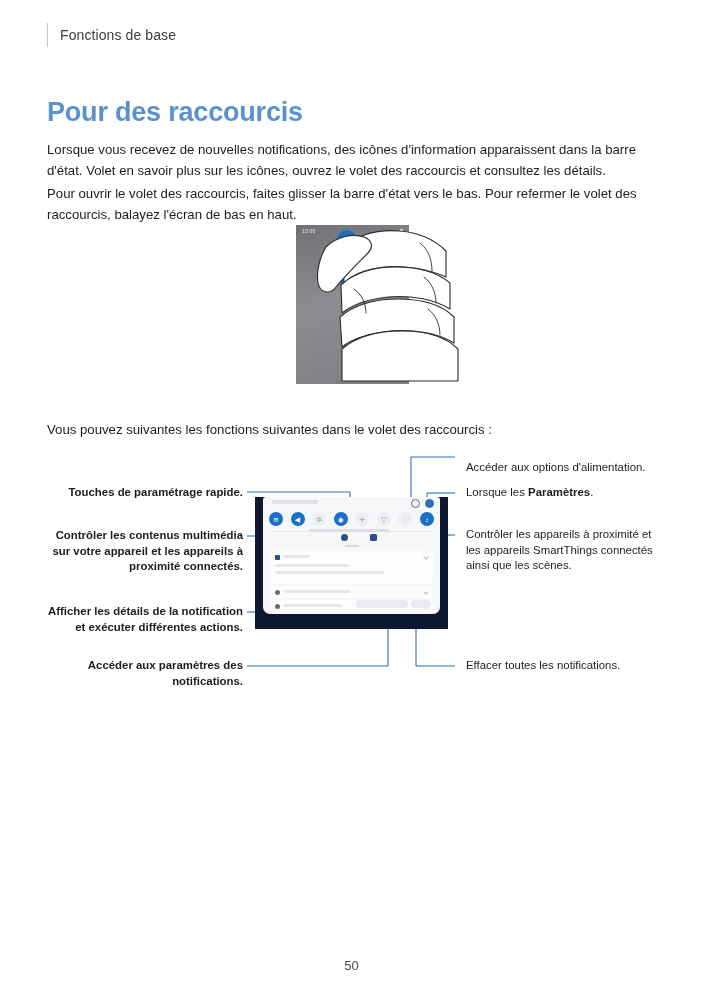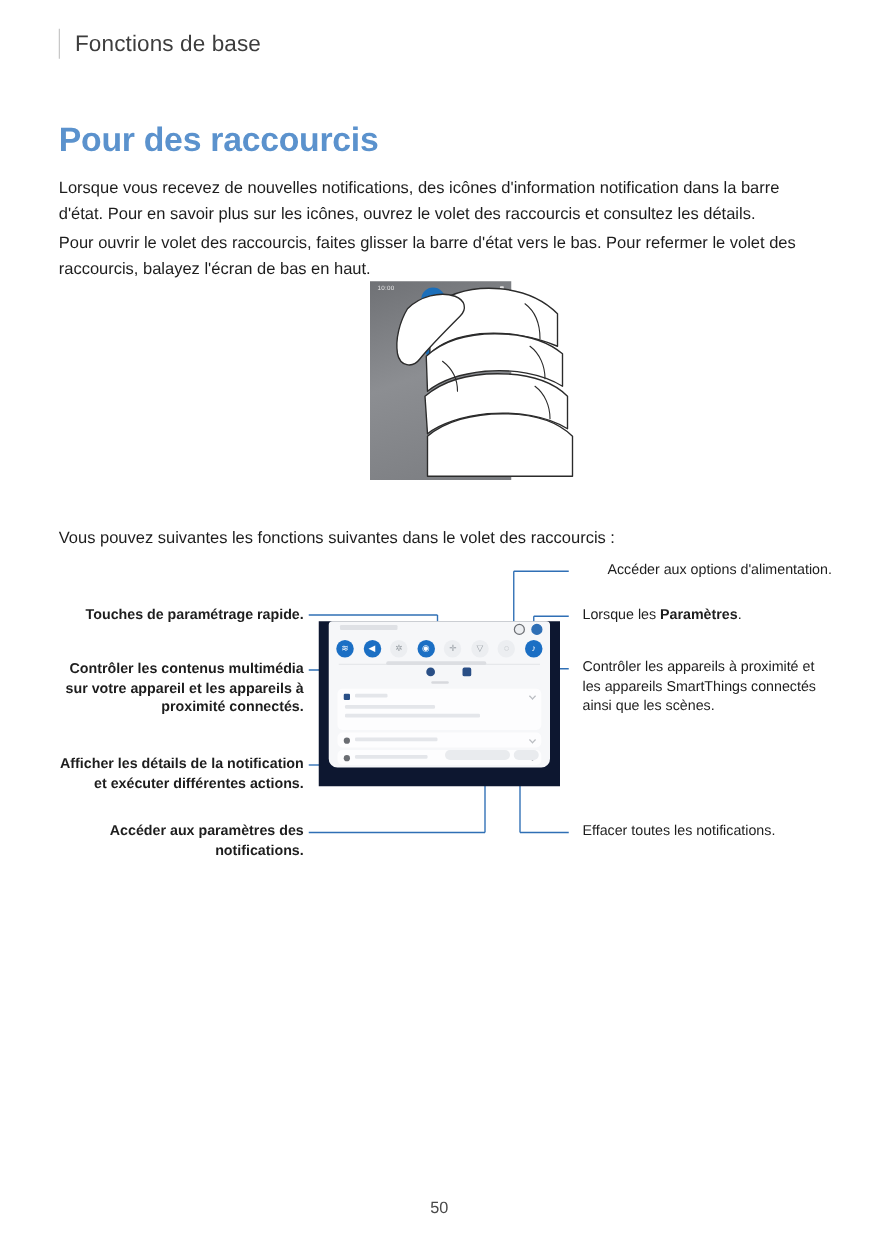--- a/index.html
+++ b/index.html
@@ -25,21 +25,21 @@
     align-items: center;
     height: 26px;
   }
   .header-rule {
     width: 1px;
     height: 24px;
     background: #c8c8c8;
     margin-right: 12px;
   }
   .header-text {
-    font-size: 18px;
+    font-size: 14px;
     color: #3d3d3d;
     letter-spacing: 0.1px;
   }
 
   
   .page-title {
     position: absolute;
     left: 47px;
     top: 79px;
     font-size: 27px;
@@ -355,21 +355,21 @@
 </head>
 <body>
 
 <div class="running-header">
   <div class="header-rule"></div>
   <div class="header-text">Fonctions de base</div>
 </div>
 
 <h1 class="page-title">Pour des raccourcis</h1>
 
-<p class="para" id="para-1">Lorsque vous recevez de nouvelles notifications, des icônes d'information notification dans la barre d'état. Pour en savoir plus sur les icônes, ouvrez le volet des raccourcis et consultez les détails.</p>
+<p class="para" id="para-1">Lorsque vous recevez de nouvelles notifications, des icônes d'information apparaissent dans la barre d'état. Volet en savoir plus sur les icônes, ouvrez le volet des raccourcis et consultez les détails.</p>
 <p class="para" id="para-2">Pour ouvrir le volet des raccourcis, faites glisser la barre d'état vers le bas. Pour refermer le volet des raccourcis, balayez l'écran de bas en haut.</p>
 <p class="para" id="para-3">Vous pouvez suivantes les fonctions suivantes dans le volet des raccourcis :</p>
 
 <div class="illustration">
   <div class="phone-screen">
     <div class="status-time">10:00</div>
     <div class="status-batt"></div>
     <div class="touch-dot"></div>
     <div class="swipe-arrow">
       <div class="swipe-shaft"></div>
@@ -495,21 +495,21 @@
       </div>
 
       <div class="panel-footer">
         <div class="footer-btn" id="footer-btn-settings"></div>
         <div class="footer-btn" id="footer-btn-clear"></div>
       </div>
 
     </div>
   </div>
 
-  <div class="callout right" style="left:466px; top:9px; width:200px;margin-left:20px;">Accéder aux options d'alimentation.</div>
+  <div class="callout right" style="left:466px; top:20px; width:200px;">Accéder aux options d'alimentation.</div>
 
   <div class="callout right" style="left:466px; top:45px; width:200px;">
     <span>Lorsque les </span><b>Paramètres</b><span>.</span>
   </div>
 
   <div class="callout right" style="left:466px; top:218px; width:200px;">Effacer toutes les notifications.</div>
 
   <div class="callout right" style="left:466px; top:87px; width:200px;">Contrôler les appareils à proximité et les appareils SmartThings connectés ainsi que les scènes.</div>
 
   <div class="callout left" style="left:47px; top:45px; width:196px;">Touches de paramétrage rapide.</div>

